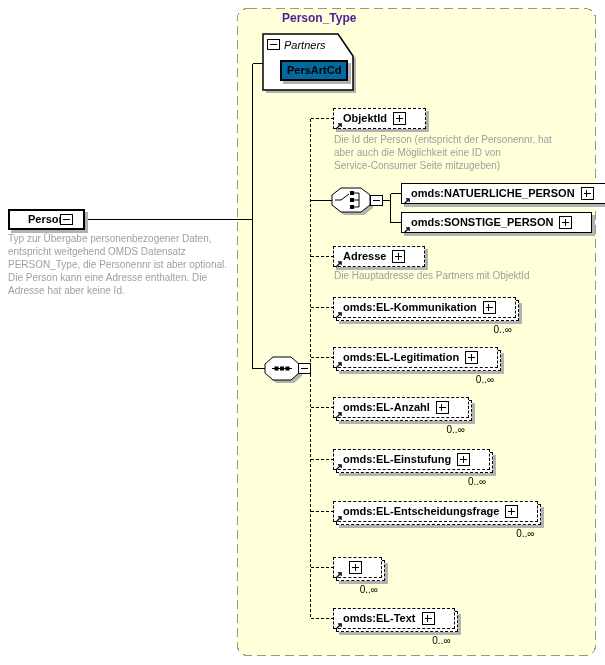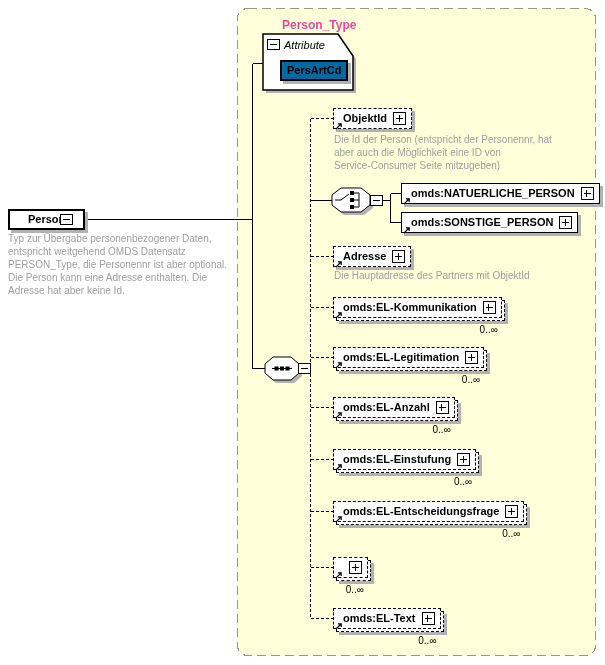--- a/index.html
+++ b/index.html
@@ -1,28 +1,28 @@
 <!DOCTYPE html>
 <html><head>
 <meta charset="utf-8">
 <style>
   html,body{margin:0;padding:0;background:#fff;}
   #stage{position:relative;width:605px;height:665px;background:#fff;overflow:hidden;
          font-family:"Liberation Sans",sans-serif;}
   
   .type-container{position:absolute;left:237px;top:8px;width:359px;height:648px;
                   background:#ffffda;border-radius:11px;z-index:0;}
-  .type-title{position:absolute;left:246px;top:18px;font:bold 12px "Liberation Sans",sans-serif;
-              color:#ec4899;z-index:2;padding-left:36px;}
+  .type-title{position:absolute;left:246px;top:11px;font:bold 12px "Liberation Sans",sans-serif;
+              color:#4c1d95;z-index:2;padding-left:36px;}
   
   #wires{position:absolute;left:0;top:0;z-index:1;pointer-events:none;shape-rendering:crispEdges;}
   
   .elwrap{position:absolute;z-index:3;}
   .face{position:relative;display:inline-flex;align-items:center;border:1px solid #000;
-        background:#fff;padding:3px 5px 3px 9px;box-shadow:3px 3px 0 #b2b2b2;white-space:nowrap;}
+        background:#fff;padding:3px 19px 3px 9px;box-shadow:3px 3px 0 #b2b2b2;white-space:nowrap;}
   .face .lbl{font:bold 11px "Liberation Sans",sans-serif;color:#000;line-height:13px;}
   .dashed > .face{border-style:dashed;}
   
   .ghost{position:absolute;left:3px;top:3px;right:-3px;bottom:-3px;border:1px dashed #000;
          background:#fff;box-shadow:3px 3px 0 #b2b2b2;}
   .multi > .face{box-shadow:none;}
   
   .exp{box-sizing:border-box;display:inline-block;width:13px;height:13px;border:1px solid #000;
        background:#fff;position:relative;flex:none;margin-left:6px;}
   .exp::before{content:"";position:absolute;left:2px;right:2px;top:50%;margin-top:-1px;height:1px;background:#000;}
@@ -91,21 +91,21 @@
 entspricht weitgehend OMDS Datensatz
 PERSON_Type, die Personennr ist aber optional.
 Die Person kann eine Adresse enthalten. Die
 Adresse hat aber keine Id.</div>
 
   <svg class="octa" style="left:262px;top:32px;" width="100" height="64">
     <polygon points="4,5 79,5 94,27 94,61 4,61" fill="#b2b2b2"></polygon>
     <polygon points="1,2 76,2 91,24 91,58 1,58" fill="#fff" stroke="#000" stroke-width="1.5"></polygon>
   </svg>
   <span class="exp outside attr-exp"></span>
-  <span class="attr-label">Attribute</span>
+  <span class="attr-label">Partners</span>
   <div class="attrbox">
     <span class="lbl">PersArtCd</span>
   </div>
 
   <svg class="octa" style="left:263px;top:355px;" width="42" height="30">
     <polygon points="13,5 31,5 39,12 39,21 31,28 13,28 5,21 5,12" fill="#b2b2b2"></polygon>
     <polygon points="10,2 28,2 36,9 36,18 28,25 10,25 2,18 2,9" fill="#fff" stroke="#000" stroke-width="1"></polygon>
     <g>
       <line x1="9" y1="13.5" x2="29" y2="13.5" stroke="#000" stroke-width="1"></line>
       <rect x="11.5" y="11.5" width="4" height="4" fill="#000"></rect>

